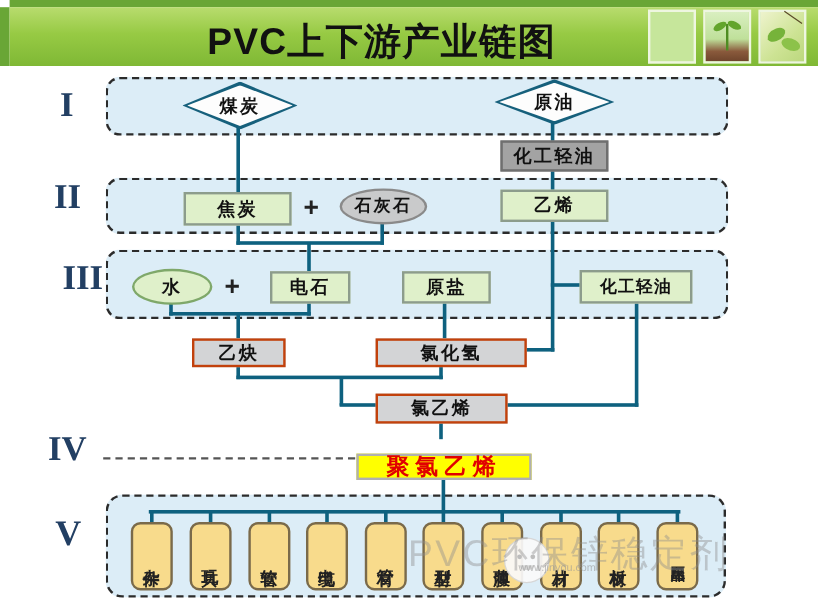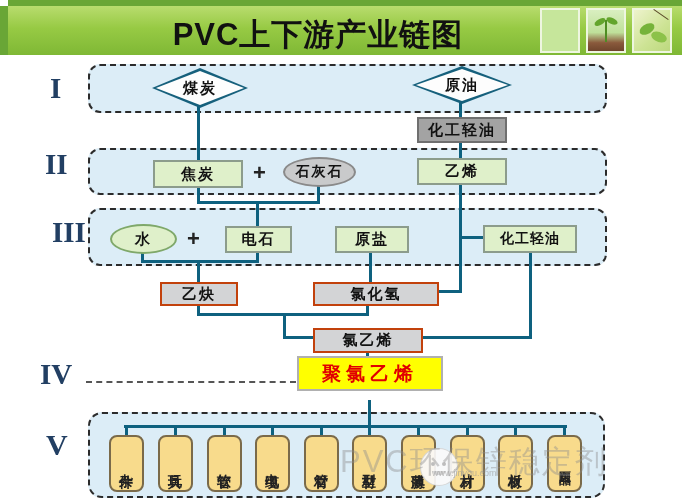--- a/index.html
+++ b/index.html
@@ -157,21 +157,21 @@
   <div class="node ell-green" style="left:110px;top:224px;width:67px;height:30px">水</div>
   <div class="plus" style="left:187px;top:226px">+</div>
   <div class="node greenbox" style="left:225px;top:226px;width:67px;height:27px">电石</div>
   <div class="node greenbox" style="left:335px;top:226px;width:74px;height:27px">原盐</div>
   <div class="node greenbox" style="left:483px;top:225px;width:94px;height:28px;font-size:14px;letter-spacing:1px">化工轻油</div>
 
   <div class="node graybox" style="left:160px;top:282px;width:78px;height:24px">乙炔</div>
   <div class="node graybox" style="left:313px;top:282px;width:126px;height:24px">氯化氢</div>
   <div class="node graybox" style="left:313px;top:328px;width:110px;height:25px">氯乙烯</div>
 
-  <div class="node pvcbox" style="left:297px;top:356px;width:146px;height:35px">聚氯乙烯</div>
+  <div class="node pvcbox" style="left:297px;top:378px;width:146px;height:22px">聚氯乙烯</div>
 
   <div class="product" style="left:109px">杂件</div>
   <div class="product" style="left:158px">玩具</div>
   <div class="product" style="left:207px">软管</div>
   <div class="product" style="left:255px">电缆</div>
   <div class="product" style="left:304px">管材</div>
   <div class="product" style="left:352px">型材</div>
   <div class="product" style="left:401px">薄膜</div>
   <div class="product" style="left:450px">片材</div>
   <div class="product" style="left:498px">板材</div>

